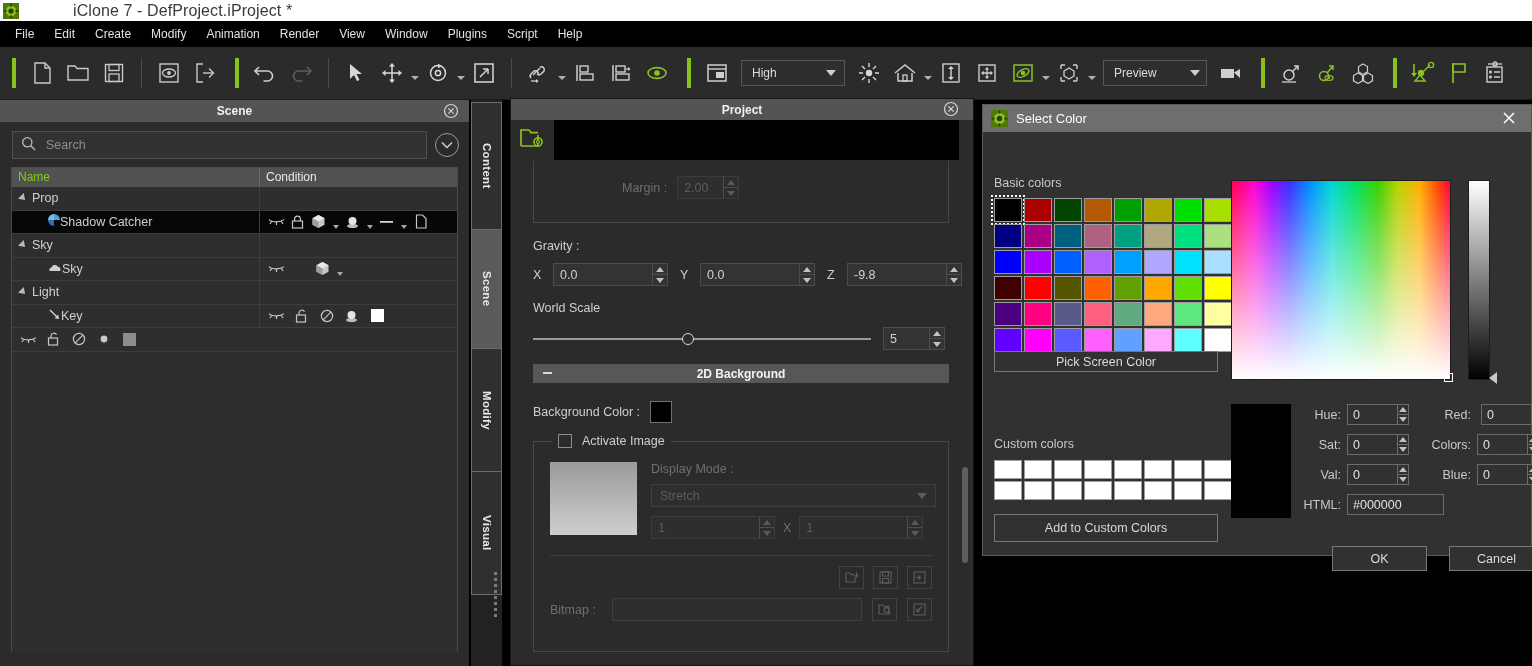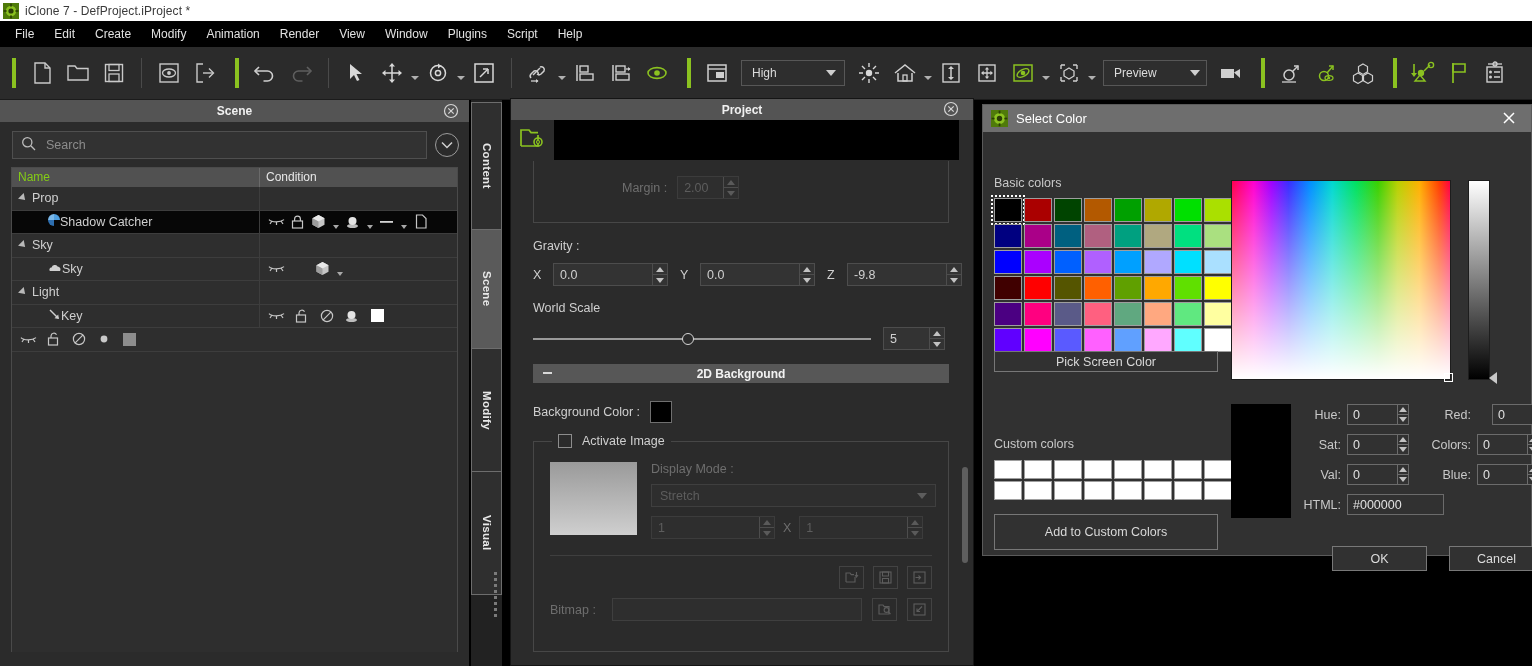--- a/index.html
+++ b/index.html
@@ -16,21 +16,21 @@
   #titlebar {
     position: absolute; left: 0; top: 0; width: 1532px; height: 21px;
     background: #ffffff;
     display: flex; align-items: center;
   }
   #titlebar .app-icon {
     width: 16px; height: 16px; margin-left: 3px; margin-right: 6px;
     flex: 0 0 auto;
   }
   #titlebar .title-text {
-    font-size: 12px; color: #3a3a3a; letter-spacing: 0.1px;
+    font-size: 16px; color: #3a3a3a; letter-spacing: 0.1px; margin-left: 48px;
   }
 
   
   #menubar {
     position: absolute; left: 0; top: 21px; width: 1532px; height: 26px;
     background: #000000;
     display: flex; align-items: center; padding-left: 5px;
   }
   #menubar .menu-item {
     font-size: 12px; color: #e2e2e2; padding: 3px 10px; cursor: default;
@@ -1210,21 +1210,21 @@
       <span class="csw"></span>
       <span class="csw"></span>
       <span class="csw"></span>
       <span class="csw"></span>
       <span class="csw"></span>
       <span class="csw"></span>
       <span class="csw"></span>
       <span class="csw"></span>
     </div>
 
-    <div class="cd-btn" style="position:absolute; left:11px; top:382px; width:224px; height:36px;">
+    <div class="cd-btn" style="position:absolute; left:11px; top:382px; width:224px; height:28px;">
       <span>Add to Custom Colors</span>
     </div>
 
     <div id="sv-plane">
       <div id="sv-cursor"></div>
     </div>
     <div id="val-bar"></div>
     <div id="val-arrow"></div>
 
     <div id="preview-swatch"></div>
@@ -1237,21 +1237,21 @@
           <input value="0" style="">
           <span class="sb">
             <b>
                 <i class="sp-up"></i>
               </b>
             <b>
                 <i class="sp-dn"></i>
               </b>
           </span>
         </span>
-        <span class="fld-lbl" style="width:46px; margin-left:16px; margin-right:21px;">Red:</span>
+        <span class="fld-lbl" style="width:46px; margin-left:16px; margin-right:10px;">Red:</span>
         <span class="fld" style="width:62px;">
           <input value="0" style="">
           <span class="sb">
             <b>
                 <i class="sp-up"></i>
               </b>
             <b>
                 <i class="sp-dn"></i>
               </b>
           </span>

